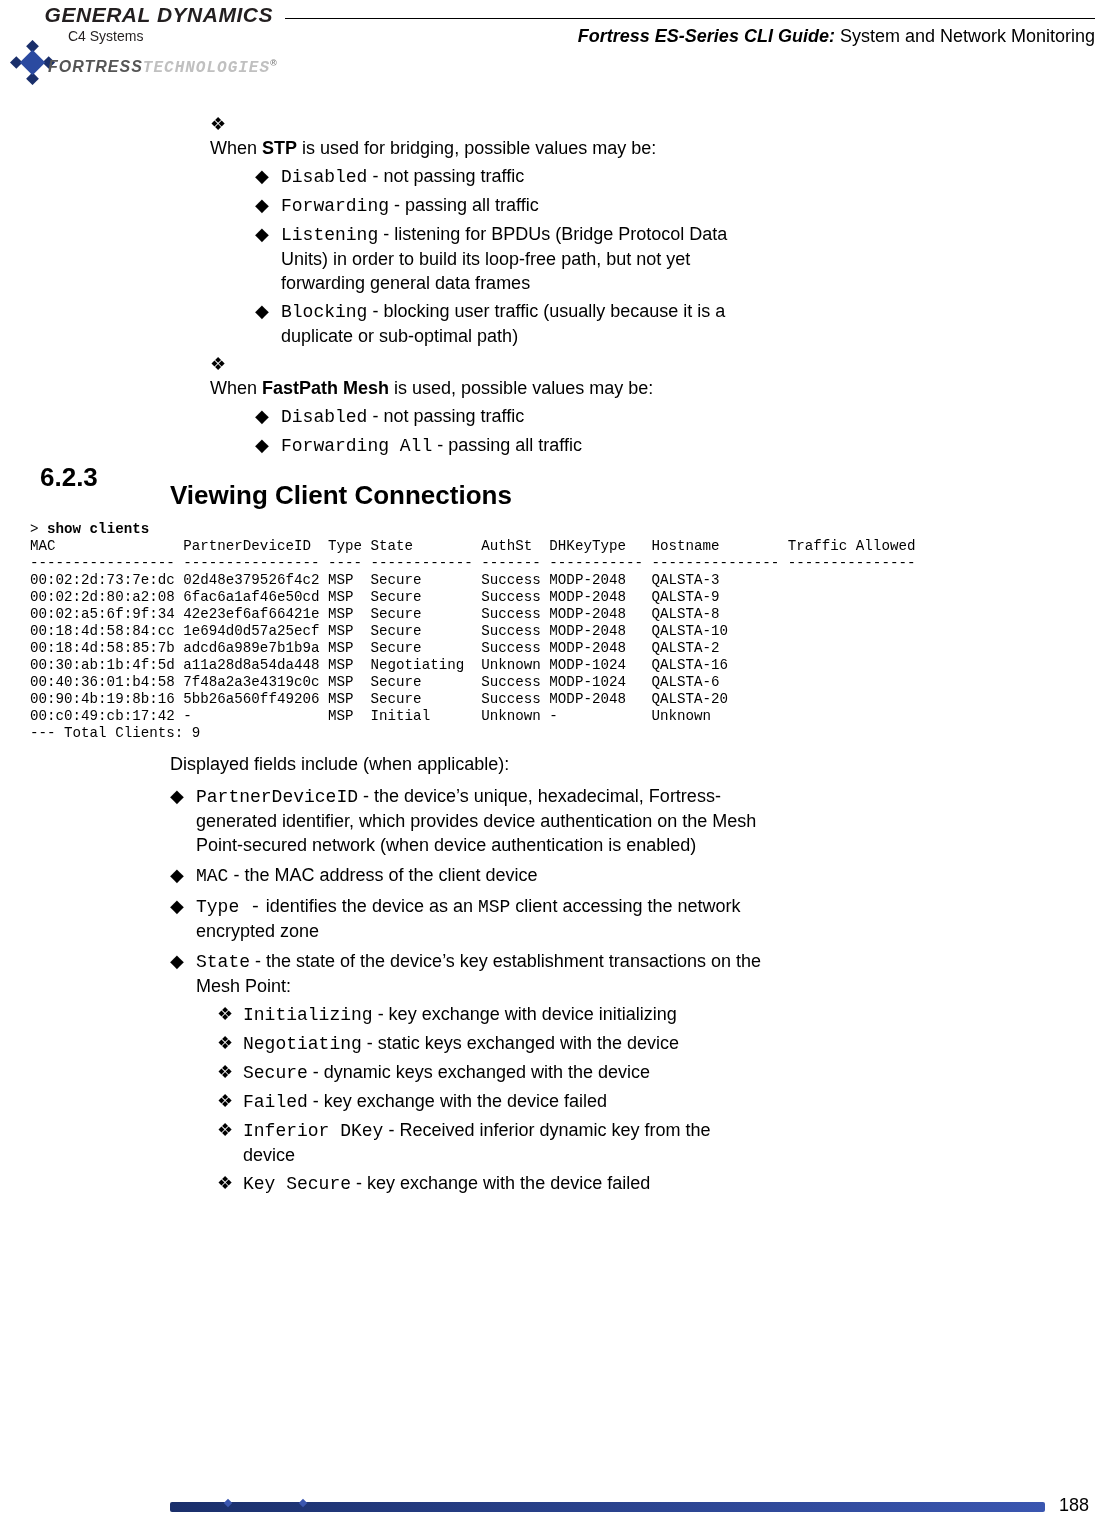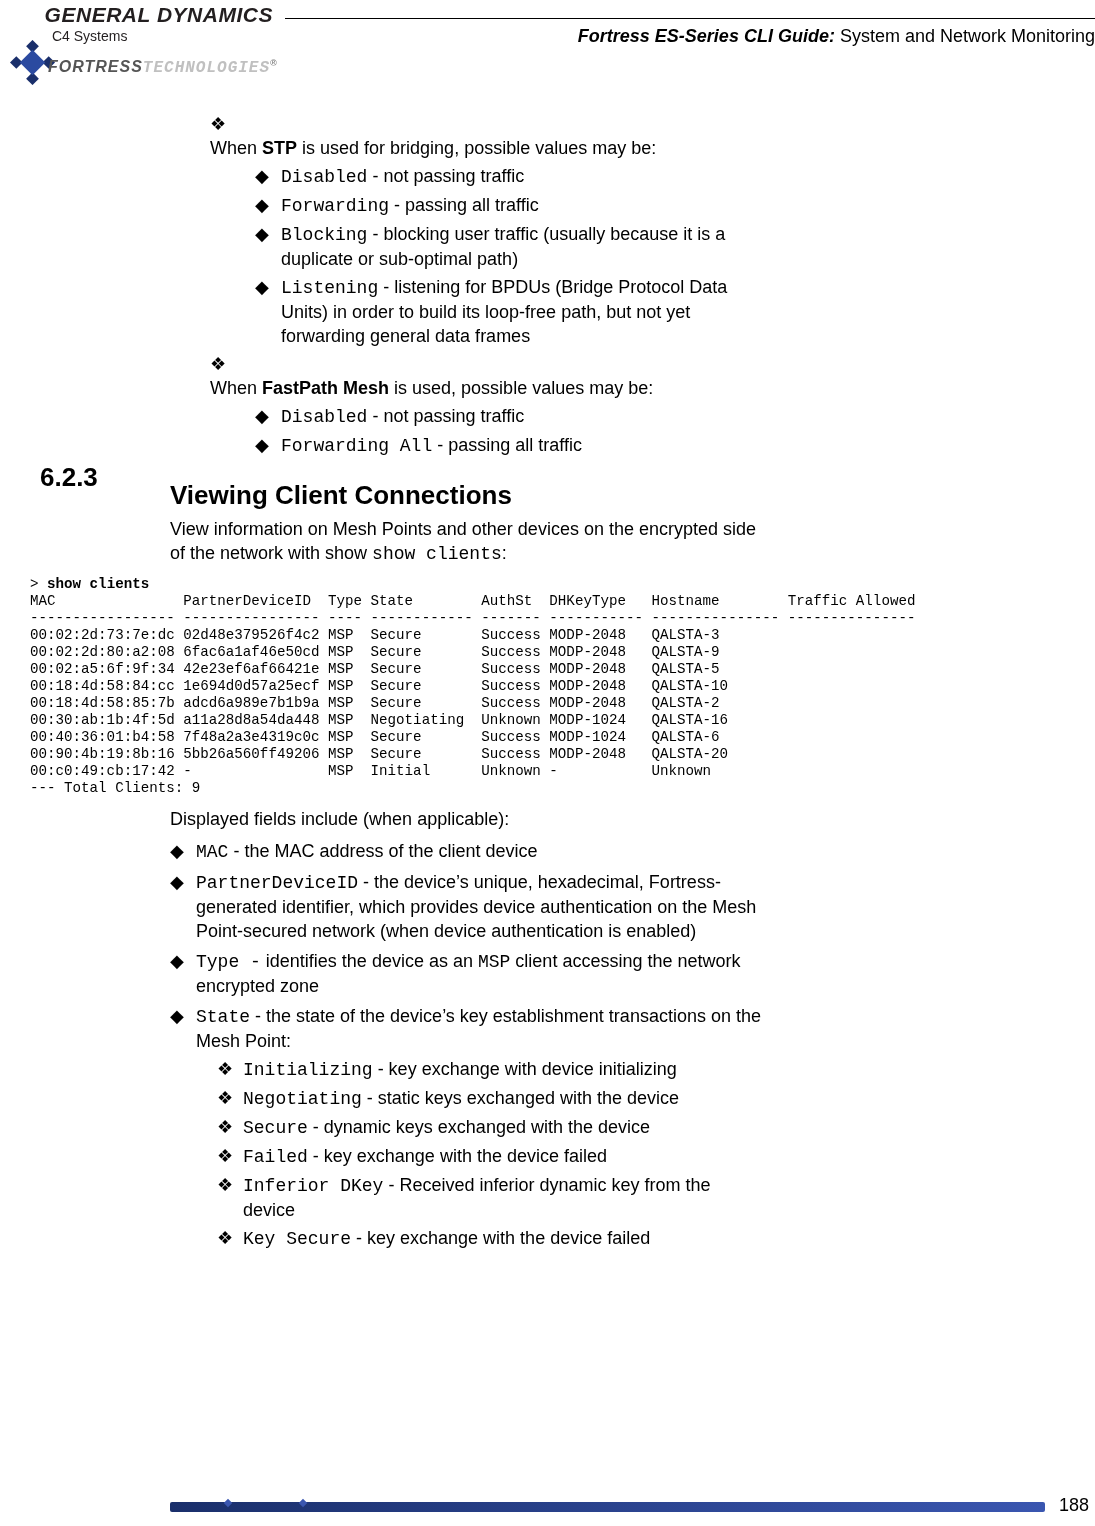--- a/index.html
+++ b/index.html
@@ -33,21 +33,21 @@
     font-family: "Arial Black", Arial, sans-serif;
     font-weight: 900;
     font-size: 20px;
     letter-spacing: 0.5px;
     color: #231f20;
     font-style: italic;
     transform: scaleX(1.05);
   }
   .gd-sub {
     position: absolute;
-    left: 52px;
+    left: 68px;
     top: 28px;
     font-size: 14px;
     color: #231f20;
   }
   .fortress-logo {
     position: absolute;
     left: 48px;
     top: 58px;
     font-size: 16px;
     font-weight: 700;
@@ -206,62 +206,59 @@
   <div class="col">
     <ul class="lvl1">
       <li>
         <span class="mk">❖</span>
         <span class="tx">
           <span>When </span><span class="bold">STP</span><span> is used for bridging, possible values may be:</span>
         </span>
         <ul class="lvl2">
           <li><span class="mk">◆</span><span class="tx"><span class="codei">Disabled</span><span> - not passing traffic</span></span></li>
           <li><span class="mk">◆</span><span class="tx"><span class="codei">Forwarding</span><span> - passing all traffic</span></span></li>
+          <li><span class="mk">◆</span><span class="tx"><span class="codei">Listening</span><span> - listening for BPDUs (Bridge Protocol Data Units) in order to build its loop-free path, but not yet forwarding general data frames</span></span></li>
           <li><span class="mk">◆</span><span class="tx"><span class="codei">Blocking</span><span> - blocking user traffic (usually because it is a duplicate or sub-optimal path)</span></span></li>
-          <li><span class="mk">◆</span><span class="tx"><span class="codei">Listening</span><span> - listening for BPDUs (Bridge Protocol Data Units) in order to build its loop-free path, but not yet forwarding general data frames</span></span></li>
         </ul>
       </li>
       <li>
         <span class="mk">❖</span>
         <span class="tx">
           <span>When </span><span class="bold">FastPath Mesh</span><span> is used, possible values may be:</span>
         </span>
         <ul class="lvl2">
           <li><span class="mk">◆</span><span class="tx"><span class="codei">Disabled</span><span> - not passing traffic</span></span></li>
           <li><span class="mk">◆</span><span class="tx"><span class="codei">Forwarding All</span><span>  - passing all traffic</span></span></li>
         </ul>
       </li>
     </ul>
 
     <div class="sec-num">6.2.3</div>
     <div class="sec-head">Viewing Client Connections</div>
-    <div class="para">
-      <span>View information on Mesh Points and other devices on the encrypted side of the network with show </span><span class="code">show clients</span><span>:</span>
-    </div>
   </div>
 
   <div class="cli"><span class="prompt">&gt; </span><span class="cmd">show clients</span>
 <span>MAC               PartnerDeviceID  Type State        AuthSt  DHKeyType   Hostname        Traffic Allowed</span>
 <span>----------------- ---------------- ---- ------------ ------- ----------- --------------- ---------------</span>
 <span>00:02:2d:73:7e:dc 02d48e379526f4c2 MSP  Secure       Success MODP-2048   QALSTA-3</span>
 <span>00:02:2d:80:a2:08 6fac6a1af46e50cd MSP  Secure       Success MODP-2048   QALSTA-9</span>
-<span>00:02:a5:6f:9f:34 42e23ef6af66421e MSP  Secure       Success MODP-2048   QALSTA-5</span>
+<span>00:02:a5:6f:9f:34 42e23ef6af66421e MSP  Secure       Success MODP-2048   QALSTA-8</span>
 <span>00:18:4d:58:84:cc 1e694d0d57a25ecf MSP  Secure       Success MODP-2048   QALSTA-10</span>
 <span>00:18:4d:58:85:7b adcd6a989e7b1b9a MSP  Secure       Success MODP-2048   QALSTA-2</span>
 <span>00:30:ab:1b:4f:5d a11a28d8a54da448 MSP  Negotiating  Unknown MODP-1024   QALSTA-16</span>
 <span>00:40:36:01:b4:58 7f48a2a3e4319c0c MSP  Secure       Success MODP-1024   QALSTA-6</span>
 <span>00:90:4b:19:8b:16 5bb26a560ff49206 MSP  Secure       Success MODP-2048   QALSTA-20</span>
 <span>00:c0:49:cb:17:42 -                MSP  Initial      Unknown -           Unknown</span>
 <span>--- Total Clients: 9</span></div>
 
   <div class="fields-col">
     <div class="para2">Displayed fields include (when applicable):</div>
     <ul class="fl">
+      <li><span class="mk">◆</span><span class="tx"><span class="codei">PartnerDeviceID</span><span> - the device’s unique, hexadecimal, Fortress-generated identifier, which provides device authentication on the Mesh Point-secured network (when device authentication is enabled)</span></span></li>
       <li><span class="mk">◆</span><span class="tx"><span class="codei">MAC</span><span> - the MAC address of the client device</span></span></li>
-      <li><span class="mk">◆</span><span class="tx"><span class="codei">PartnerDeviceID</span><span> - the device’s unique, hexadecimal, Fortress-generated identifier, which provides device authentication on the Mesh Point-secured network (when device authentication is enabled)</span></span></li>
       <li><span class="mk">◆</span><span class="tx"><span class="codei">Type -</span><span> identifies the device as an </span><span class="code">MSP</span><span> client accessing the network encrypted zone</span></span></li>
       <li><span class="mk">◆</span><span class="tx"><span class="codei">State</span><span> - the state of the device’s key establishment transactions on the Mesh Point:</span></span>
         <ul class="sub">
           <li><span class="mk">❖</span><span class="tx"><span class="codei">Initializing</span><span> - key exchange with device initializing</span></span></li>
           <li><span class="mk">❖</span><span class="tx"><span class="codei">Negotiating</span><span> - static keys exchanged with the device</span></span></li>
           <li><span class="mk">❖</span><span class="tx"><span class="codei">Secure</span><span> - dynamic keys exchanged with the device</span></span></li>
           <li><span class="mk">❖</span><span class="tx"><span class="codei">Failed</span><span> - key exchange with the device failed</span></span></li>
           <li><span class="mk">❖</span><span class="tx"><span class="codei">Inferior DKey</span><span> - Received inferior dynamic key from the device</span></span></li>
           <li><span class="mk">❖</span><span class="tx"><span class="codei">Key Secure</span><span> - key exchange with the device failed</span></span></li>
         </ul>

